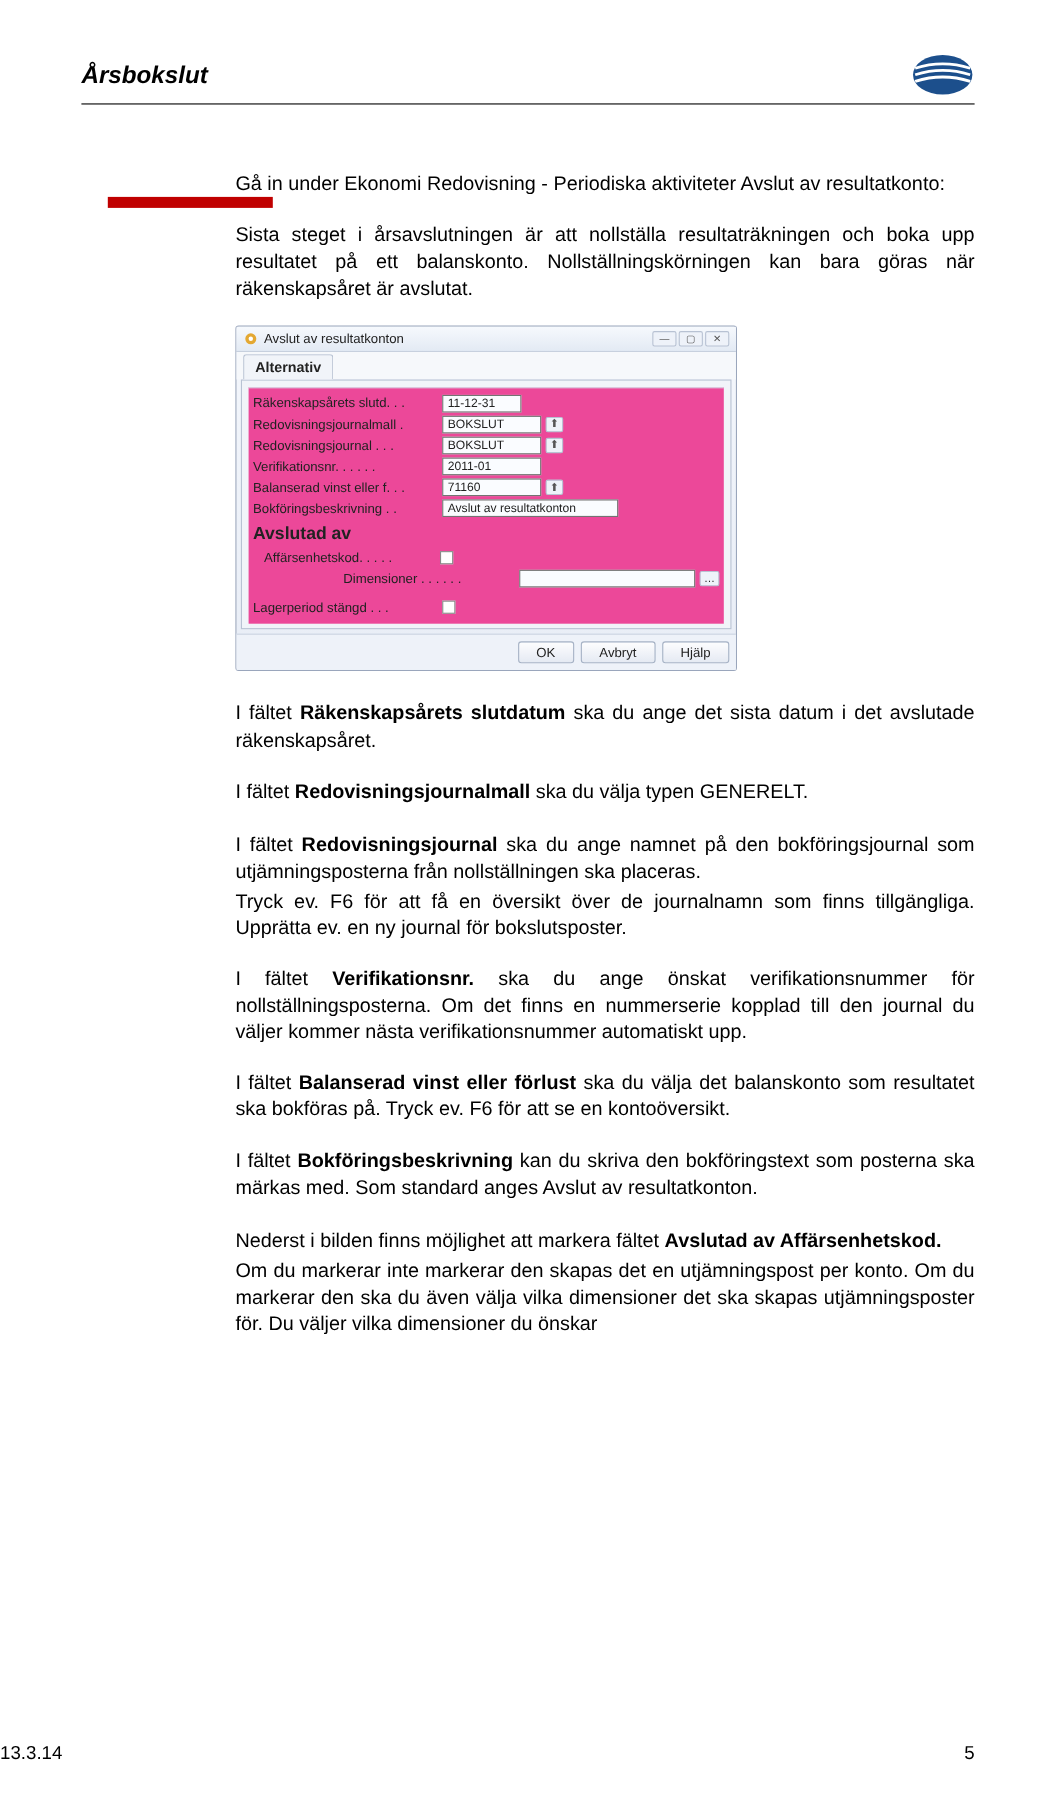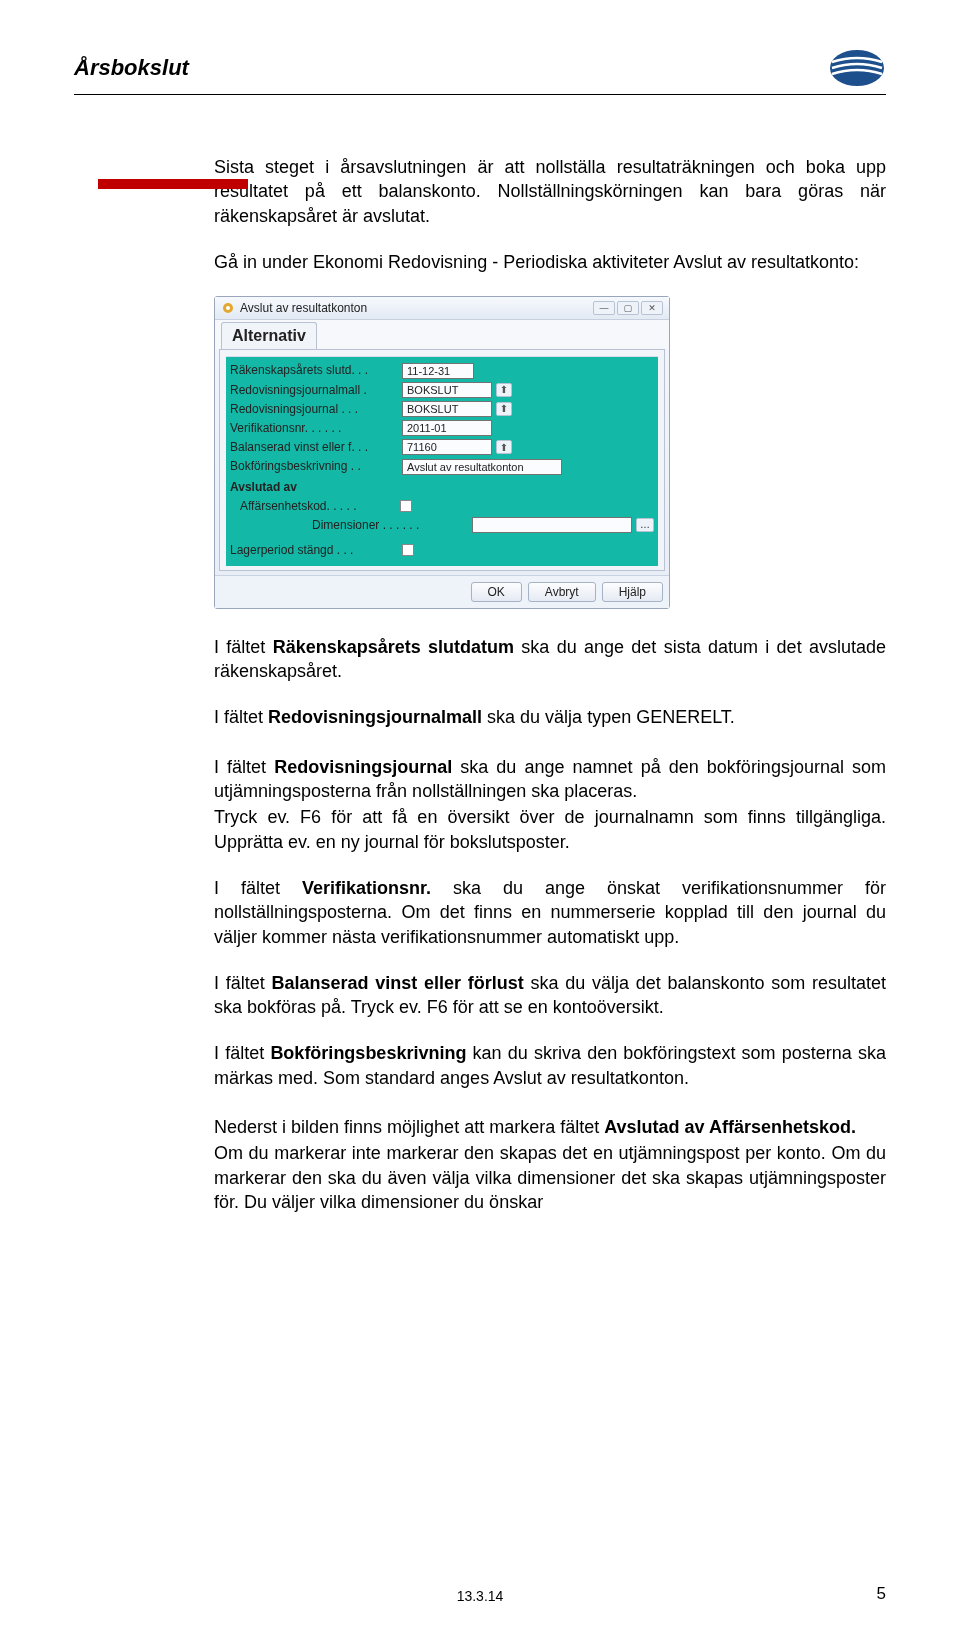--- a/index.html
+++ b/index.html
@@ -39,36 +39,36 @@
     display: flex; align-items: center; justify-content: space-between;
     padding: 3px 6px;
     background: linear-gradient(#f6f9fd, #e3eaf4);
     border-bottom: 1px solid #c7d0de;
   }
   .win-title-left { display: flex; align-items: center; gap: 5px; }
   .gear-icon { width: 14px; height: 14px; }
   .win-btns { display: flex; gap: 2px; }
   .win-btn { width: 22px; height: 14px; border: 1px solid #b8c2d3; background: #eef2f9; border-radius: 2px; font-size: 9px; display:flex; align-items:center; justify-content:center; color:#555;}
   .tab-row { background: #f6f8fb; padding: 2px 6px 0 6px; }
-  .tab { display:inline-block; background:#f1f4f9; border:1px solid #b8c2d3; border-bottom:none; padding:2px 10px; font-weight:bold; font-size:16px; border-radius:3px 3px 0 0;}
+  .tab { display:inline-block; background:#f1f4f9; border:1px solid #b8c2d3; border-bottom:none; padding:2px 10px; font-weight:bold; font-size:13px; border-radius:3px 3px 0 0;}
   .panel { background:#f1f4f9; border:1px solid #b8c2d3; margin:0 4px 4px 4px; padding:6px 6px 4px 6px; }
-  .panel-inner { background:#14b8a6; padding:4px 2px 6px 2px; border-top:1px solid #d7dde9; }
+  .panel-inner { background:#ec4899; padding:4px 2px 6px 2px; border-top:1px solid #d7dde9; }
   .field-row { display:flex; align-items:center; padding:1.5px 2px; gap:4px; }
   .field-label { width: 168px; white-space:nowrap; overflow:hidden; }
   .field-input { border:1px solid #737373; background:#fafcff; padding:0 4px; height:16px; font-size:11px; flex:0 0 auto; }
   .w70 { width: 72px; }
   .w90 { width: 90px; }
   .w160 { width: 160px; }
   .lookup { width:16px; height:14px; border:1px solid #b8c2d3; background:#eef2f9; border-radius:2px; display:flex; align-items:center; justify-content:center; font-size:10px; color:#555;}
-  .subhead { font-weight:bold; padding:3px 2px 1px 2px; font-size:12px;}
+  .subhead { font-weight:bold; padding:3px 2px 1px 2px; font-size:16px;}
   .checkbox { width:12px; height:12px; border:1px solid #888; background:#fff; }
   .ellipsis-btn { width:18px; height:14px; border:1px solid #b8c2d3; background:#eef2f9; border-radius:2px; font-size:10px; display:flex; align-items:center; justify-content:center;}
   .btn-row { display:flex; justify-content:flex-end; gap:6px; padding:6px 6px 6px 6px; background:#eef2f9; border-top:1px solid #c9d2e0;}
   .dlg-btn { border:1px solid #a6b2c5; background:linear-gradient(#fdfdfe,#e5eaf3); padding:1px 16px; border-radius:3px; font-size:12px; height:20px; display:flex; align-items:center;}
-  .footer { position:absolute; bottom:36px; left:0; width:100%; text-align:center; font-size:14px; }
+  .footer { position:absolute; bottom:36px; left:0; width:100%; font-size:17px; }
   .pagenum { position:absolute; bottom:36px; right:74px; font-size:17px; }
 </style>
 </head>
 <body>
 
 <div class="page">
 
   <div class="header-row">
     <div class="doc-title">Årsbokslut</div>
     <svg class="logo" viewBox="0 0 58 40">
@@ -76,22 +76,22 @@
       <path d="M4 14 Q29 6 54 14" stroke="#fff" stroke-width="2.5" fill="none"></path>
       <path d="M4 20 Q29 12 54 20" stroke="#fff" stroke-width="2.5" fill="none"></path>
       <path d="M4 26 Q29 18 54 26" stroke="#fff" stroke-width="2.5" fill="none"></path>
     </svg>
   </div>
   <hr class="hr1">
 
   <div style="position:relative;">
     <div class="redbar" style="top:24px;"></div>
     <div class="body-text">
+      <p>Gå in under Ekonomi Redovisning - Periodiska aktiviteter Avslut av resultatkonto:</p>
       <p>Sista steget i årsavslutningen är att nollställa resultaträkningen och boka upp resultatet på ett balanskonto. Nollställningskörningen kan bara göras när räkenskapsåret är avslutat.</p>
-      <p>Gå in under Ekonomi Redovisning - Periodiska aktiviteter Avslut av resultatkonto:</p>
     </div>
   </div>
 
   <div class="screenshot">
     <div class="win-title">
       <div class="win-title-left">
         <svg class="gear-icon" viewBox="0 0 14 14">
             <circle cx="7" cy="7" r="5" fill="#e4a832"></circle>
             <circle cx="7" cy="7" r="2" fill="#fff"></circle>
           </svg>

